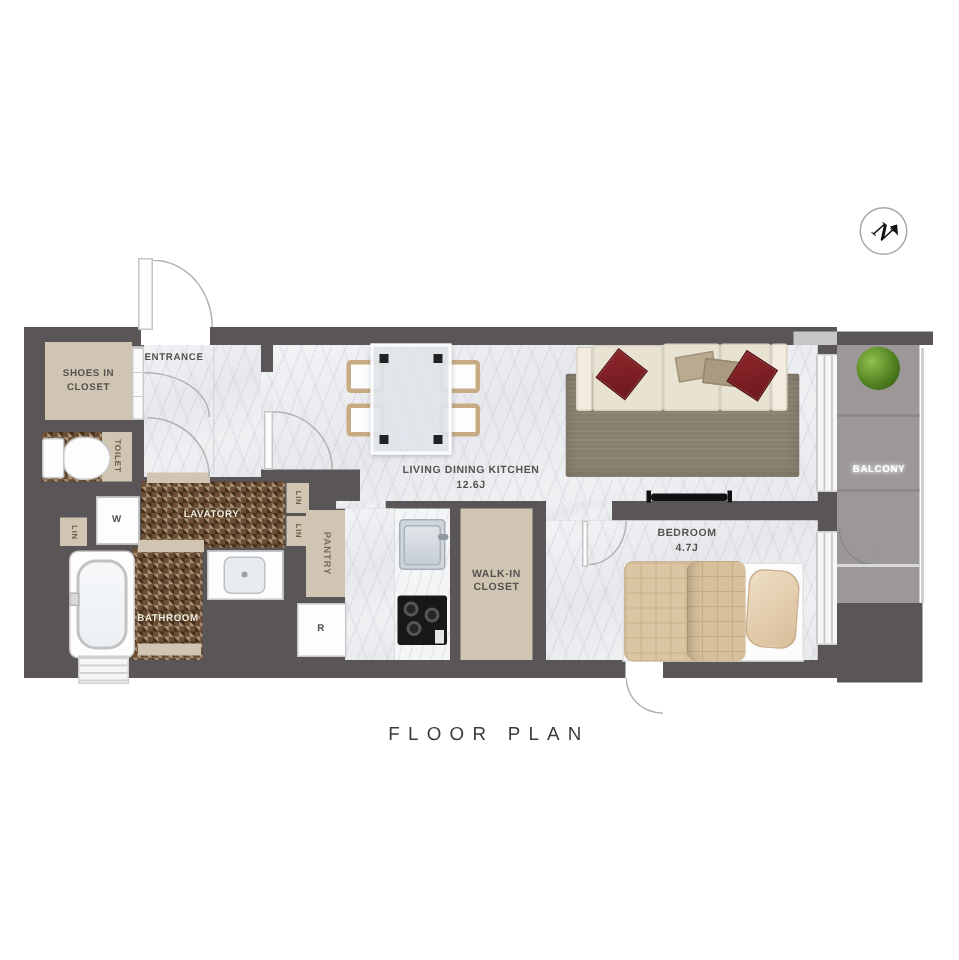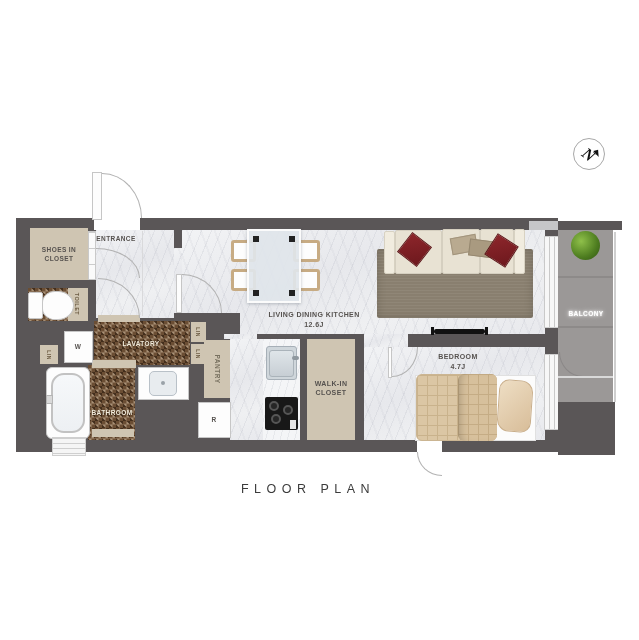--- a/index.html
+++ b/index.html
@@ -164,21 +164,21 @@
   <div class="lbl vlbl dark-t" style="left:198px;top:354px;font-size:5px">LIN</div>
   <div class="lbl vlbl" style="left:217px;top:369px;color:#77705f">PANTRY</div>
   <div class="lbl" style="left:214px;top:420px">R</div>
   <div class="lbl big" style="left:314px;top:315px">LIVING DINING KITCHEN</div>
   <div class="lbl big" style="left:314px;top:325px">12.6J</div>
   <div class="lbl big" style="left:331px;top:384px">WALK-IN</div>
   <div class="lbl big" style="left:331px;top:393px">CLOSET</div>
   <div class="lbl big" style="left:458px;top:357px">BEDROOM</div>
   <div class="lbl big" style="left:458px;top:367px">4.7J</div>
   <div class="lbl glow" style="left:586px;top:314px">BALCONY</div>
-  <div class="title" style="left:308px;top:489px">FLOOR PLAN</div>
+  <div class="title" style="left:326px;top:489px">FLOOR PLAN</div>
 
   <svg class="abs" style="left:572px;top:137px" width="34" height="34" viewBox="0 0 34 34">
     <circle cx="17" cy="17" r="15.5" fill="#ffffff" stroke="#a8a8a8" stroke-width="1"></circle>
     <g transform="rotate(38 17 17)">
       <text x="17" y="23" text-anchor="middle" font-family="Liberation Serif, serif" font-size="16" font-weight="bold" font-style="italic" fill="#111">N</text>
       <path d="M21.5 8 L26.5 13.5 L18.5 12 Z" fill="#111"></path>
     </g>
   </svg>
 
 </div>

